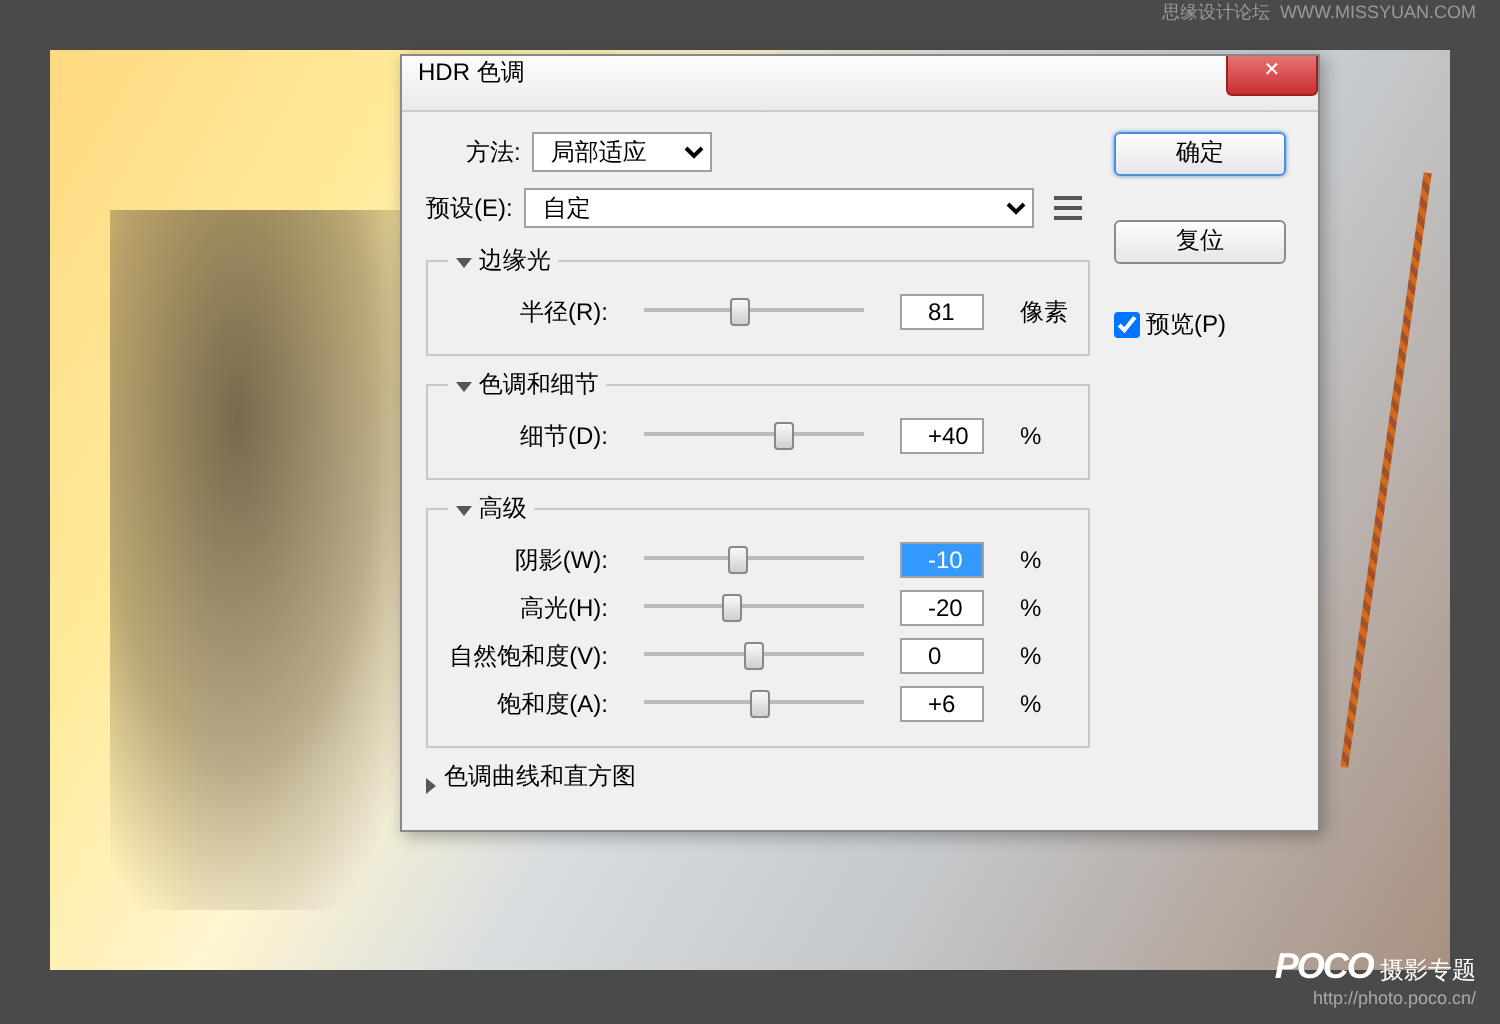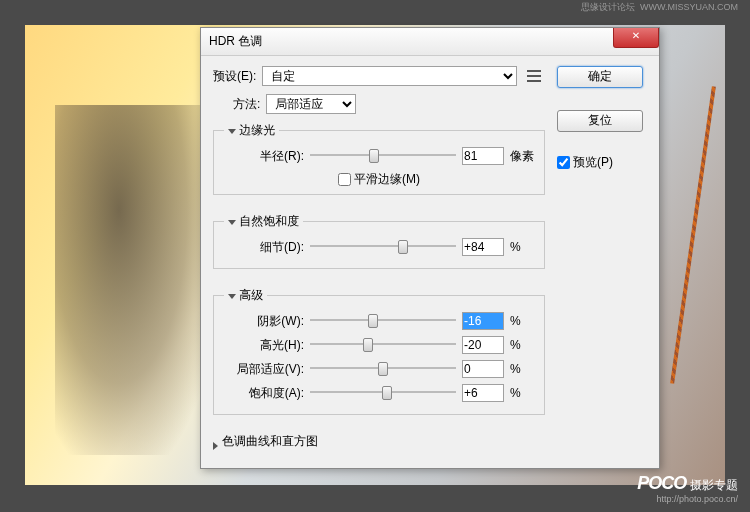--- a/index.html
+++ b/index.html
@@ -5,40 +5,40 @@
 *{box-sizing:border-box;margin:0;padding:0;font-family:"Microsoft YaHei",SimSun,sans-serif;font-size:12px}
 body{width:750px;height:512px;background:#4a4a4a;position:relative;overflow:hidden}
 .bg-photo{position:absolute;top:25px;left:25px;width:700px;height:460px;background:linear-gradient(120deg,#ffd980 0%,#ffeb9c 20%,#fff5d0 35%,#d8dde0 50%,#c5c8cb 70%,#a89080 100%)}
 .bg-figure{position:absolute;left:30px;top:80px;width:160px;height:350px;background:radial-gradient(ellipse at 40% 30%,rgba(60,50,45,.7) 0%,rgba(80,65,50,.4) 50%,transparent 80%)}
 .watermark-tr{position:absolute;top:0;right:12px;color:#ccc;font-size:11px}
 .watermark-tr span{color:#999;font-size:9px;margin-left:5px}
 .watermark-br{position:absolute;bottom:8px;right:12px;color:#fff;font-size:13px}
 .watermark-br b{font-size:18px;font-style:italic;letter-spacing:-1px}
 .watermark-br small{display:block;color:#aaa;font-size:9px;text-align:right}
 .dialog{position:absolute;left:200px;top:27px;width:460px;background:#f0f0f0;border:1px solid #888;box-shadow:2px 2px 8px rgba(0,0,0,.3)}
-.titlebar{height:28px;background:linear-gradient(#fdfdfd,#eaeaea);border-bottom:1px solid #ccc;display:flex;align-items:center;padding-left:8px;position:relative}
+.titlebar{height:28px;background:linear-gradient(#fdfdfd,#eaeaea);border-bottom:1px solid #ccc;display:flex;align-items:flex-start;padding-left:8px;position:relative}
 .titlebar .close{position:absolute;right:0;top:0;width:46px;height:20px;background:linear-gradient(#e57373,#c93030);border:1px solid #a02020;border-top:none;border-radius:0 0 3px 3px;color:#fff;text-align:center;line-height:16px;font-size:10px}
 .body{padding:10px 12px 14px;display:flex;gap:12px}
 .left{flex:1}
 .right{width:90px}
 .row{display:flex;align-items:center;margin-bottom:8px;gap:6px}
 .row label{white-space:nowrap}
 select{border:1px solid #a0a0a0;background:#fff;height:20px;padding:0 4px}
 .preset-sel{flex:1}
 .method-sel{width:90px}
-fieldset{border:1px solid #c8c8c8;margin-bottom:18px;padding:8px 10px 6px;position:relative}
+fieldset{border:1px solid #c8c8c8;margin-bottom:6px;padding:8px 10px 6px;position:relative}
 legend{padding:0 4px;background:#f0f0f0}
 .sect-toggle{display:flex;align-items:flex-end;gap:4px;margin:4px 0}
 .tri{width:0;height:0;border-top:4px solid transparent;border-bottom:4px solid transparent;border-left:5px solid #555;display:inline-block}
 .tri.down{border-left:4px solid transparent;border-right:4px solid transparent;border-top:5px solid #555;border-bottom:none}
-.slider-row{display:flex;align-items:center;margin-bottom:6px;gap:6px}
+.slider-row{display:flex;align-items:center;margin-bottom:6px;gap:18px}
 .slider-row .lbl{width:80px;text-align:right}
 .slider{flex:1;height:18px;position:relative;background:linear-gradient(to bottom,transparent 7px,#bbb 7px,#bbb 9px,transparent 9px)}
 .thumb{position:absolute;top:2px;width:10px;height:14px;background:linear-gradient(#f8f8f8,#d0d0d0);border:1px solid #888;border-radius:2px;transform:translateX(-50%)}
-.val{width:42px;height:18px;border:1px solid #a0a0a0;background:#fff;text-align:left;padding:0 1px;line-height:16px}
+.val{width:42px;height:18px;border:1px solid #a0a0a0;background:#fff;text-align:left;padding:0 13px;line-height:16px}
 .val.sel{background:#3399ff;color:#fff}
 .unit{width:24px}
 .chk-row{text-align:center;margin-top:4px}
 input[type=checkbox]{vertical-align:middle;margin-right:3px}
 .btn{width:86px;height:22px;background:linear-gradient(#fefefe,#e5e5e5);border:1px solid #8a8a8a;border-radius:3px;margin-bottom:22px;line-height:18px;text-align:center;cursor:pointer}
 .btn.primary{border:1px solid #4a90d9;box-shadow:0 0 2px #4a90d9}
 .menu-icon{width:14px;height:12px;display:inline-block;border-top:2px solid #555;border-bottom:2px solid #555;position:relative;margin:0 4px}
 .menu-icon:before{content:"";position:absolute;top:3px;left:0;width:100%;height:2px;background:#555}
 .rope{position:absolute;right:30px;top:60px;width:4px;height:300px;background:repeating-linear-gradient(45deg,#d2691e 0,#d2691e 3px,#a0522d 3px,#a0522d 6px);transform:rotate(8deg)}
 </style>
@@ -58,75 +58,74 @@
   <small>http://photo.poco.cn/</small>
 </div>
 
 <div class="dialog">
   <div class="titlebar">
     <span>HDR 色调</span>
     <div class="close">✕</div>
   </div>
   <div class="body">
     <div class="left">
+      <div class="row" style="padding-left:20px">
+        <label>方法:</label>
+        <select class="method-sel"><option>局部适应</option></select>
+      </div>
       <div class="row">
         <label>预设(E):</label>
         <select class="preset-sel"><option>自定</option></select>
         <span class="menu-icon"></span>
-      </div>
-      <div class="row" style="padding-left:20px">
-        <label>方法:</label>
-        <select class="method-sel"><option>局部适应</option></select>
       </div>
 
       <fieldset>
         <legend><span class="tri down"></span> <span>边缘光</span></legend>
         <div class="slider-row">
           <div class="lbl">半径(R):</div>
           <div class="slider">
               <div class="thumb" style="left:44%"></div>
             </div>
           <div class="val">81</div>
           <div class="unit">像素</div>
         </div>
-        <div class="chk-row"><input type="checkbox" style=""><span>平滑边缘(M)</span></div>
       </fieldset>
 
       <fieldset>
-        <legend><span class="tri down"></span> <span>自然饱和度</span></legend>
+        <legend><span class="tri down"></span> <span>色调和细节</span></legend>
         <div class="slider-row">
           <div class="lbl">细节(D):</div>
           <div class="slider">
               <div class="thumb" style="left:64%"></div>
             </div>
-          <div class="val">+84</div>
+          <div class="val">+40</div>
           <div class="unit">%</div>
         </div>
       </fieldset>
 
       <fieldset>
         <legend><span class="tri down"></span> <span>高级</span></legend>
         <div class="slider-row">
           <div class="lbl">阴影(W):</div>
           <div class="slider">
               <div class="thumb" style="left:43%"></div>
             </div>
-          <div class="val sel">-16</div>
+          <div class="val sel">-10</div>
           <div class="unit">%</div>
         </div>
         <div class="slider-row">
           <div class="lbl">高光(H):</div>
           <div class="slider">
               <div class="thumb" style="left:40%"></div>
             </div>
           <div class="val">-20</div>
           <div class="unit">%</div>
         </div>
         <div class="slider-row">
-          <div class="lbl">局部适应(V):</div>
+          <div class="lbl">自然饱和度(V):</div>
           <div class="slider">
               <div class="thumb" style="left:50%"></div>
             </div>
           <div class="val">0</div>
           <div class="unit">%</div>
         </div>
         <div class="slider-row">
           <div class="lbl">饱和度(A):</div>
           <div class="slider">
               <div class="thumb" style="left:53%"></div>

